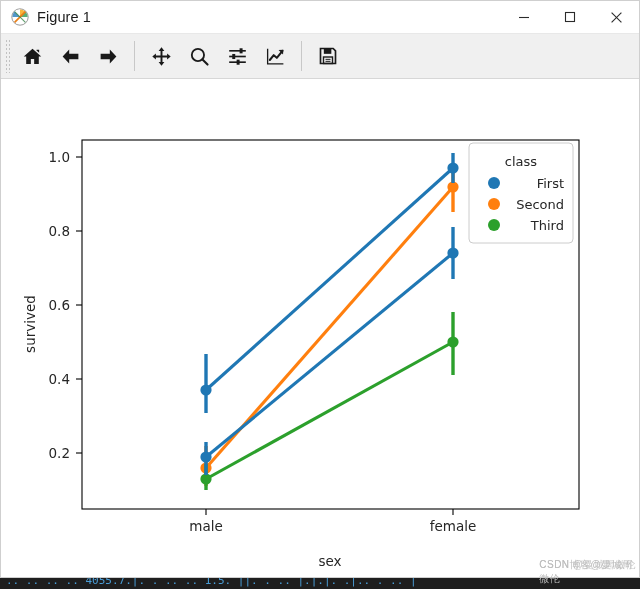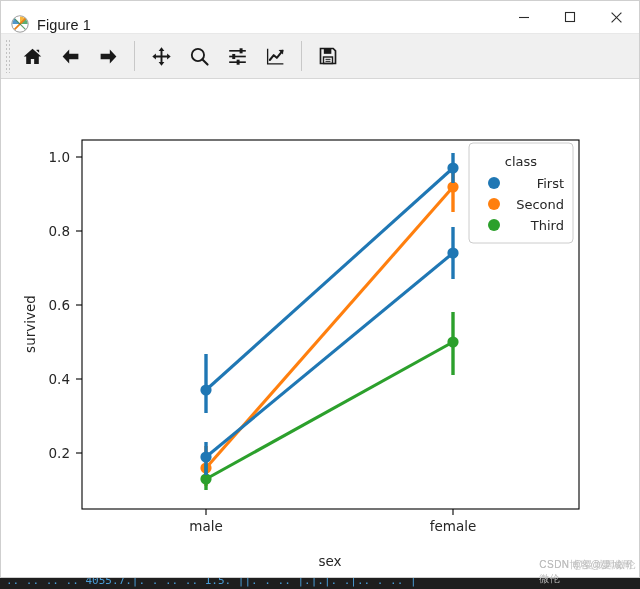--- a/index.html
+++ b/index.html
@@ -27,21 +27,21 @@
     display: flex;
     flex-direction: column;
   }
 
   
   .titlebar {
     height: 32px;
     min-height: 32px;
     background: #ffffff;
     display: flex;
-    align-items: flex-end;
+    align-items: center;
     position: relative;
     border-bottom: 1px solid #e8e8e8;
   }
   .app-icon {
     width: 18px;
     height: 18px;
     margin-left: 10px;
     margin-right: 8px;
     flex: 0 0 auto;
   }

